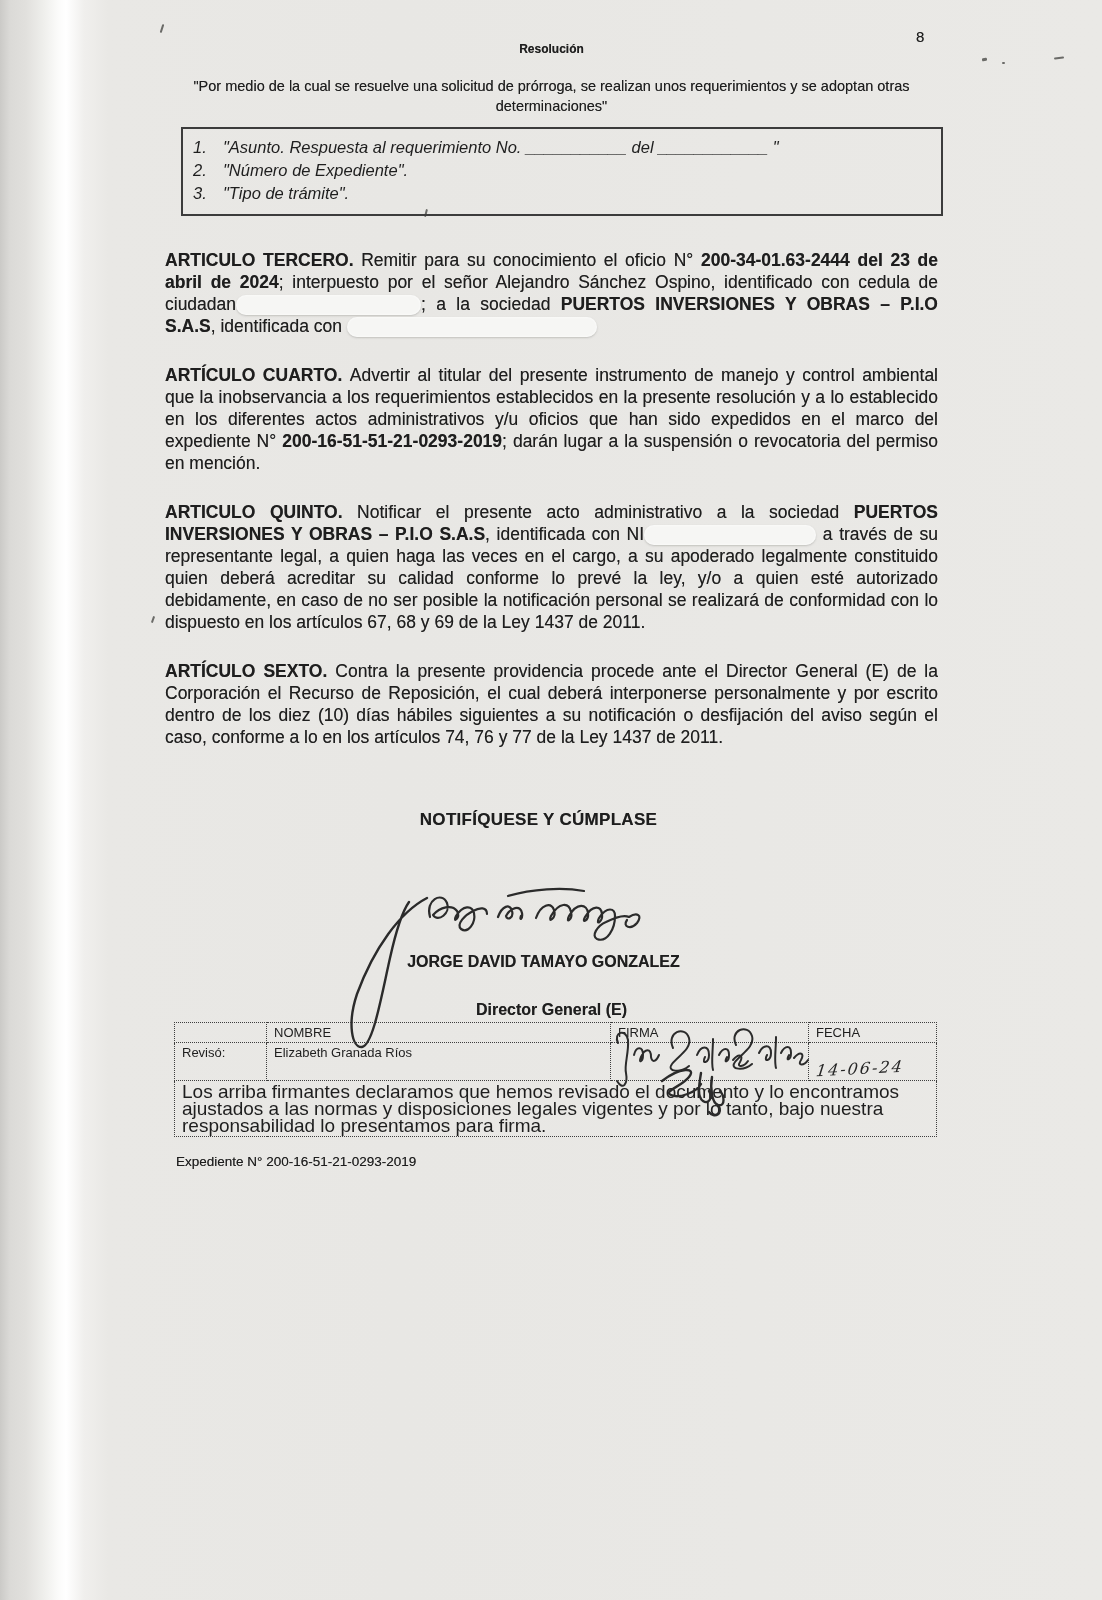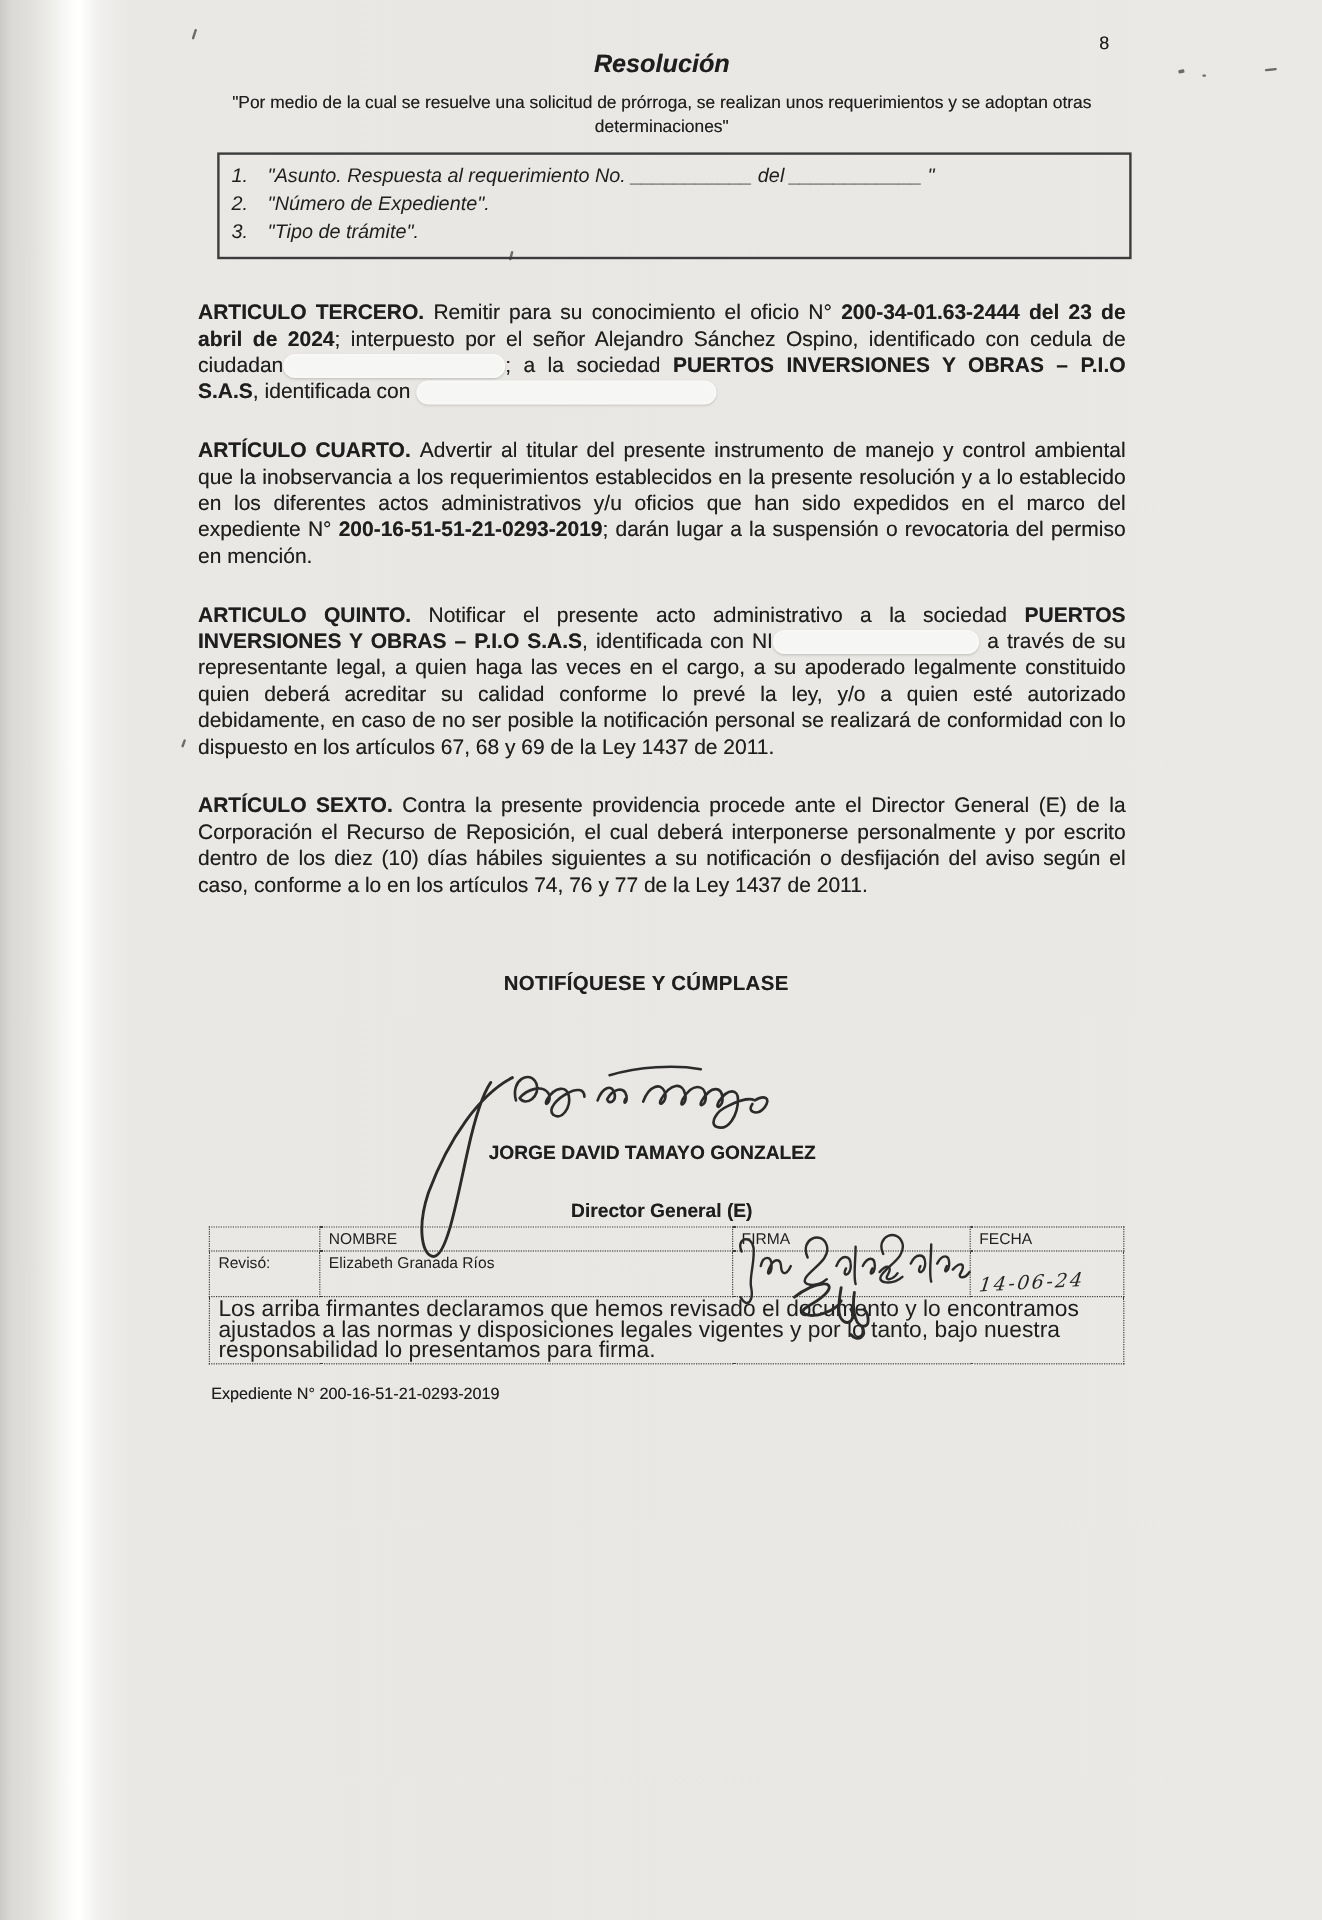--- a/index.html
+++ b/index.html
@@ -11,21 +11,21 @@
   }
   .pg{position:absolute;}
   .ink{text-shadow:0 0 .5px rgba(20,20,20,.55);}
   .b{font-weight:bold;}
   .center{text-align:center;}
   .redact{
     display:inline-block;background:#f6f6f4;border-radius:10px;height:20px;
     vertical-align:-5px;box-shadow:0 1px 2px rgba(120,120,115,.35), inset 0 0 3px rgba(255,255,255,.9);
   }
   #page-number{left:916px;top:28px;font-size:15px;}
-  #title{left:165px;top:42px;width:773px;font-size:21px;font-style:italic;}
+  #title{left:165px;top:42px;width:773px;font-size:12px;}
   #subtitle{left:140px;top:76px;width:823px;font-size:14.5px;line-height:20px;}
   #numbered-box{
     left:181px;top:127px;width:738px;border:2px solid #3c3c3c;background:transparent;
     padding:7px 10px 9px 10px;
   }
   .box-item{display:flex;font-style:italic;font-size:16.5px;line-height:23px;}
   .box-item .num{width:30px;flex:0 0 30px;}
   #paragraphs{left:165px;top:237px;width:773px;font-size:17.5px;line-height:22px;margin-top:12px;}
   #paragraphs p{margin:0 0 27px 0;text-align:justify;}
   #closing{left:152px;top:810px;width:773px;font-size:17px;letter-spacing:.3px;}

